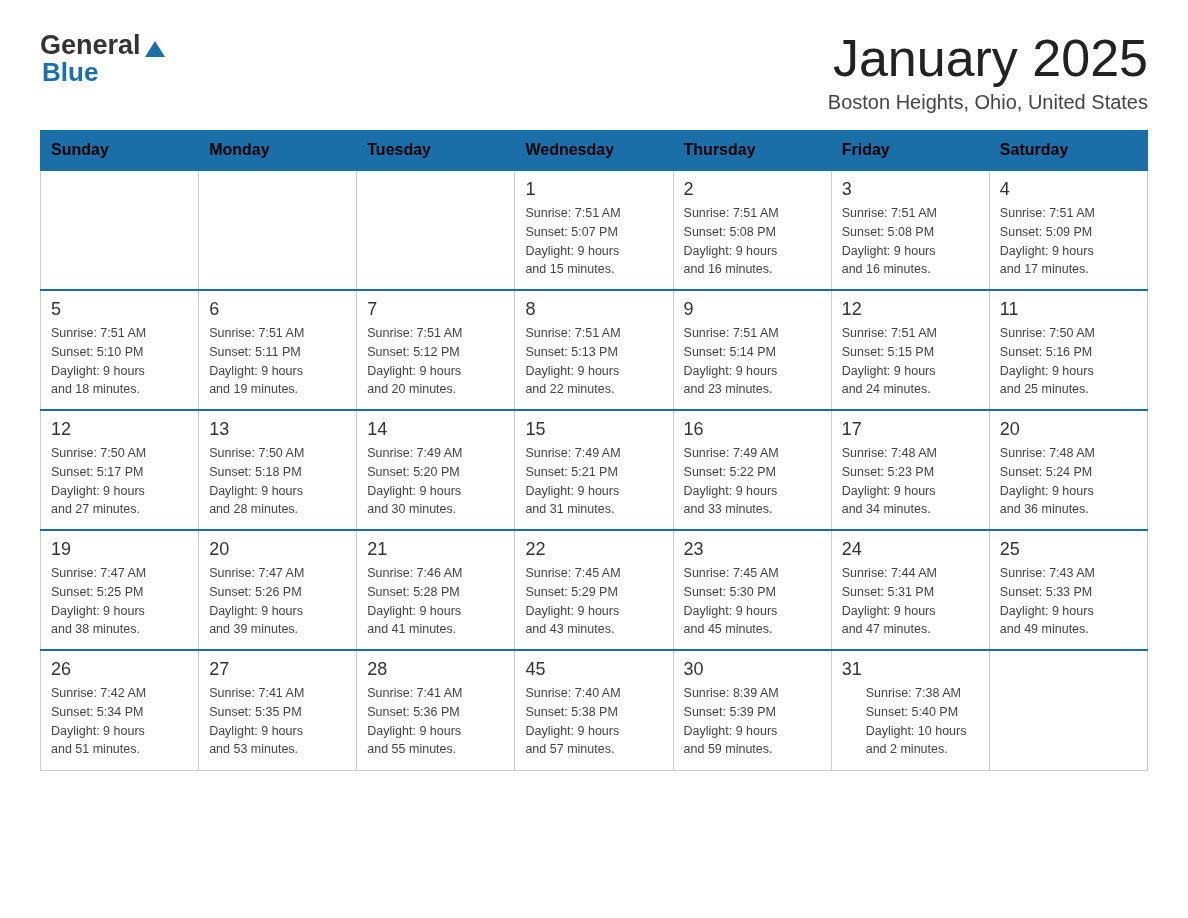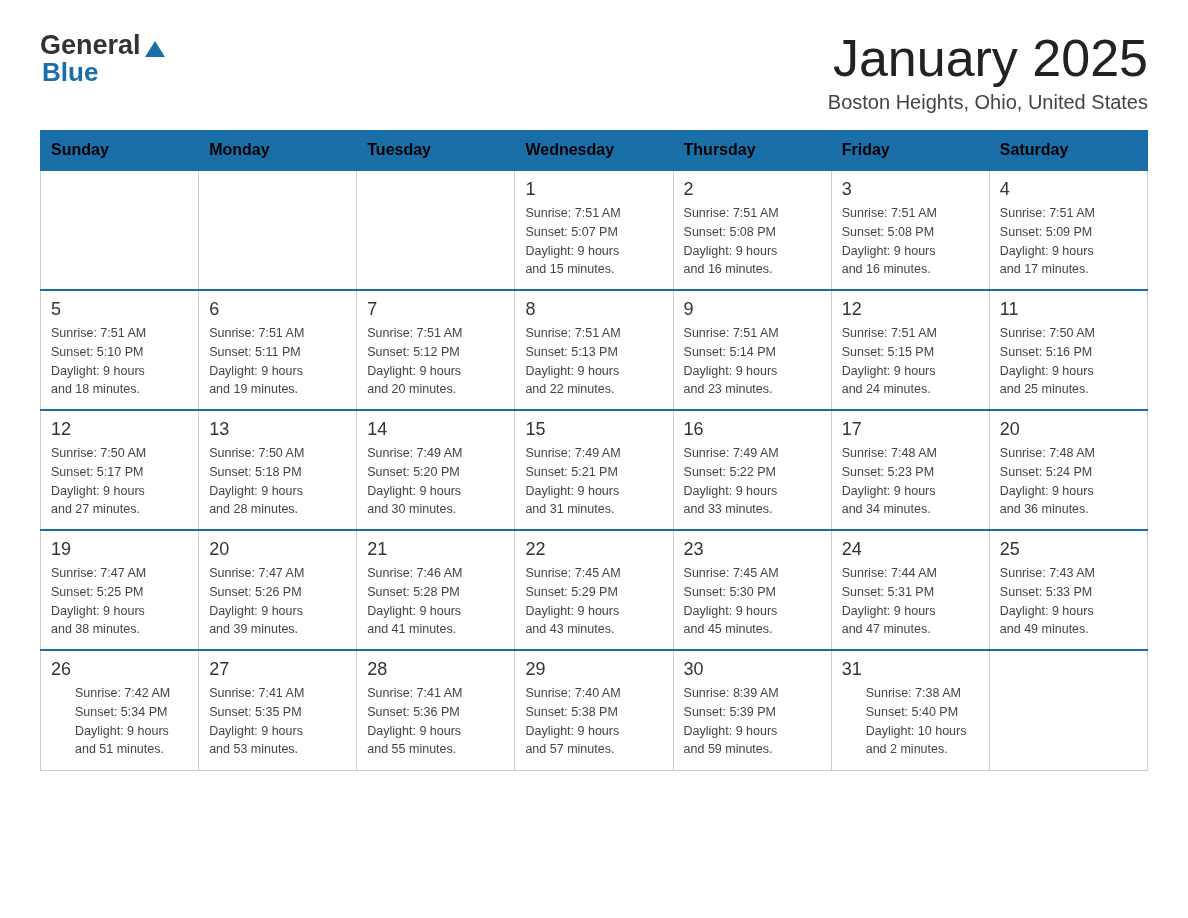--- a/index.html
+++ b/index.html
@@ -300,41 +300,41 @@
           <span class="day-number">25</span>
           <div class="day-info" style="white-space: pre-line;">Sunrise: 7:43 AM
 Sunset: 5:33 PM
 Daylight: 9 hours
 and 49 minutes.</div>
         </td>
       </tr>
       <tr>
         <td>
           <span class="day-number">26</span>
-          <div class="day-info" style="white-space: pre-line; margin-left: 24px;">Sunrise: 7:42 AM
+          <div class="day-info" style="white-space: pre-line;">Sunrise: 7:42 AM
 Sunset: 5:34 PM
 Daylight: 9 hours
 and 51 minutes.</div>
         </td>
         <td>
           <span class="day-number">27</span>
           <div class="day-info" style="white-space: pre-line;">Sunrise: 7:41 AM
 Sunset: 5:35 PM
 Daylight: 9 hours
 and 53 minutes.</div>
         </td>
         <td>
           <span class="day-number">28</span>
           <div class="day-info" style="white-space: pre-line;">Sunrise: 7:41 AM
 Sunset: 5:36 PM
 Daylight: 9 hours
 and 55 minutes.</div>
         </td>
         <td>
-          <span class="day-number">29</span>
+          <span class="day-number">45</span>
           <div class="day-info" style="white-space: pre-line;">Sunrise: 7:40 AM
 Sunset: 5:38 PM
 Daylight: 9 hours
 and 57 minutes.</div>
         </td>
         <td>
           <span class="day-number">30</span>
           <div class="day-info" style="white-space: pre-line;">Sunrise: 8:39 AM
 Sunset: 5:39 PM
 Daylight: 9 hours

